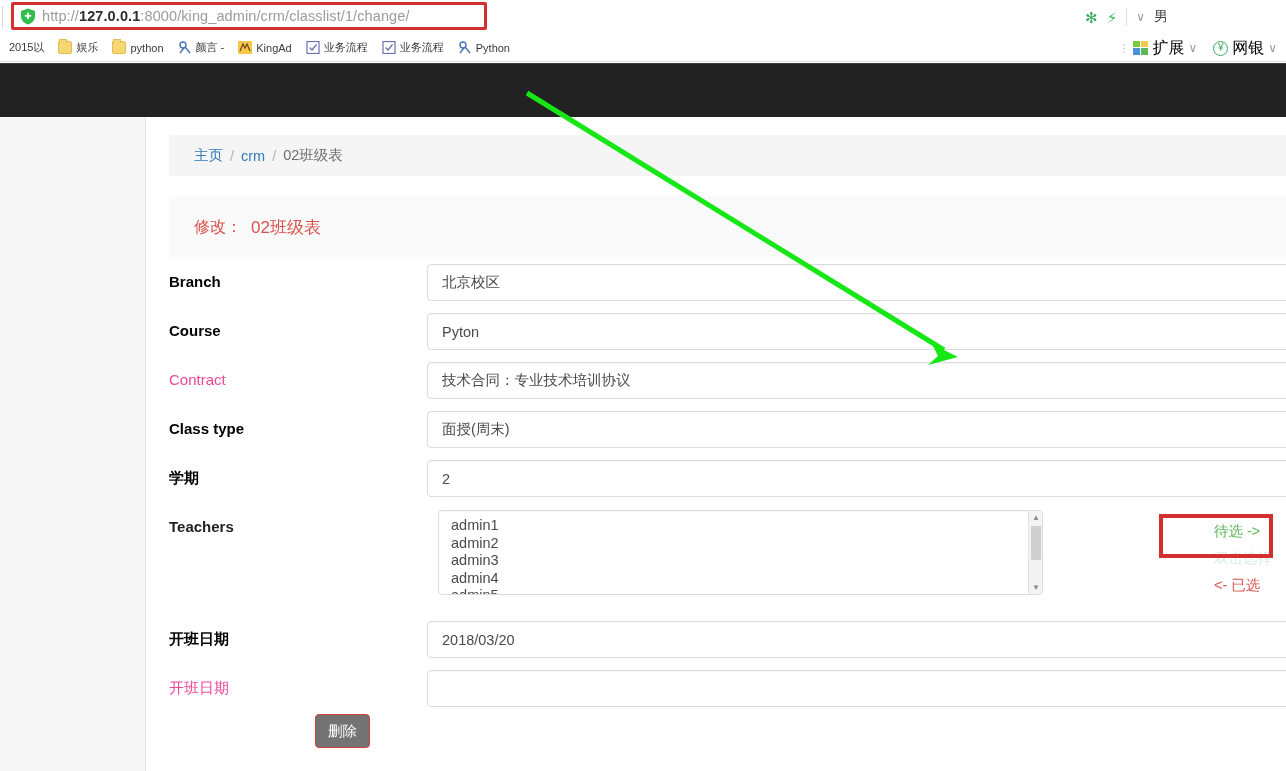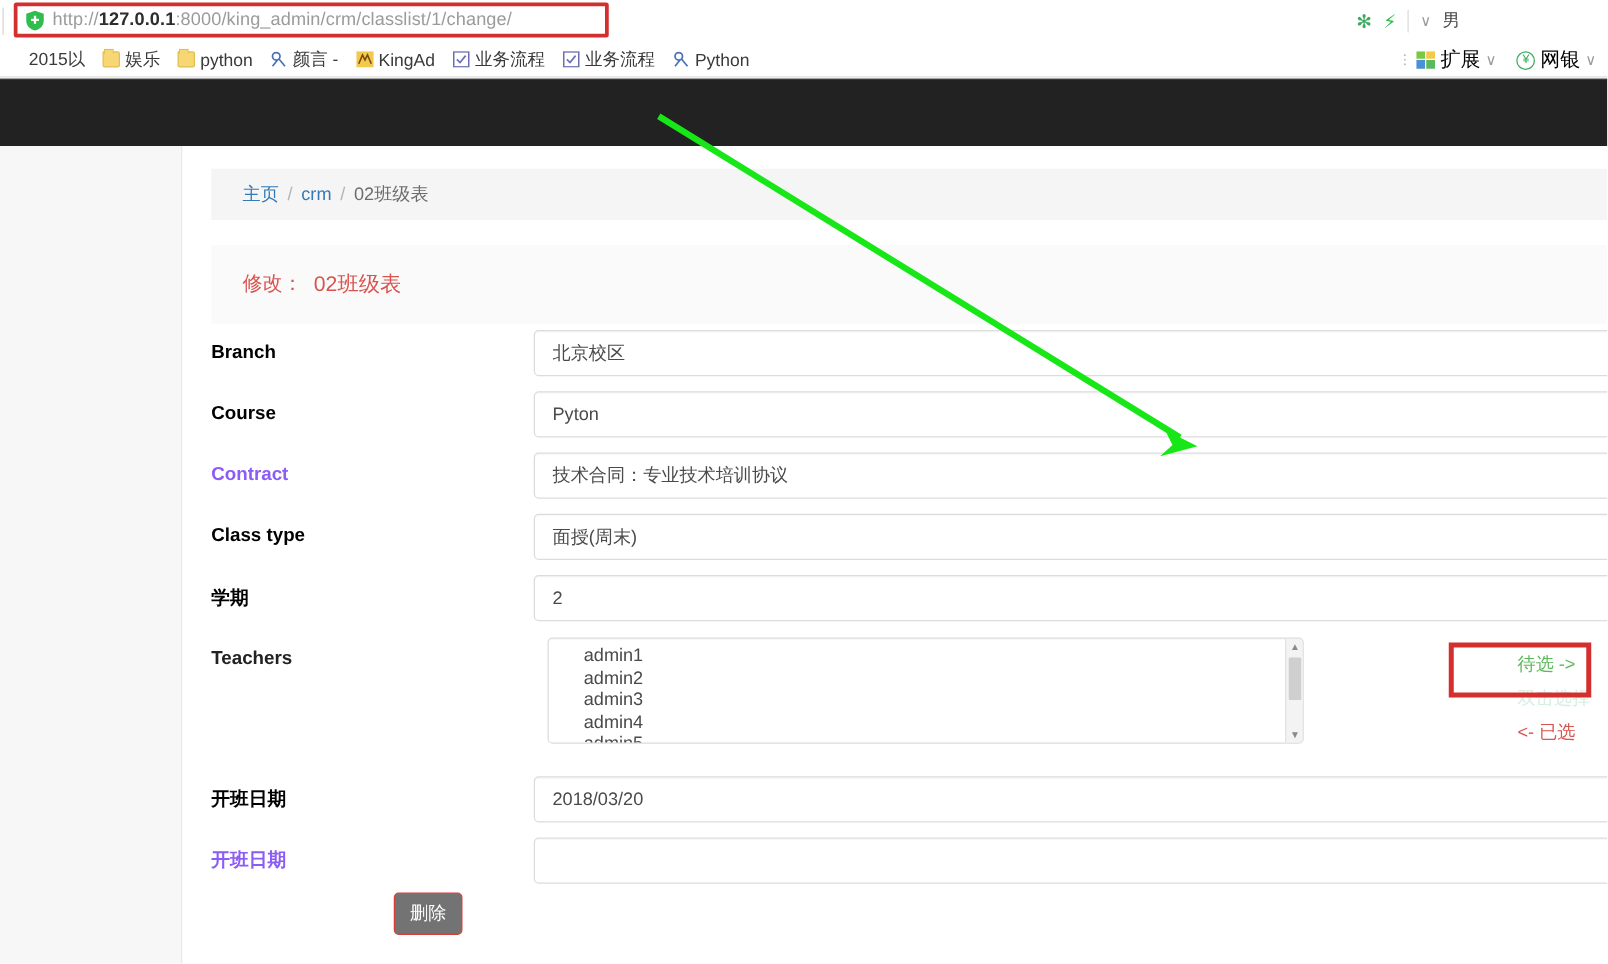--- a/index.html
+++ b/index.html
@@ -45,22 +45,22 @@
   .ic-sync { color: #3aab5c; }
   .ic-bolt { color: #2fbd4e; font-size: 17px; }
   .vsep { width: 1px; height: 18px; background: #dcdcdc; display:inline-block; }
   .chev { color: #9a9a9a; font-size: 12px; }
   .male-txt { color:#444; font-size: 14px; }
 
   
   .bookmarks {
     position: absolute; left: 0; top: 34px; width: 1286px; height: 28px;
     background: #ffffff; border-bottom: 1px solid #dedede;
-    display: flex; align-items: center; padding-left: 16px; gap: 0px;
-    font-size: 14px; color: #3a3a3a; white-space: nowrap;
+    display: flex; align-items: center; padding-left: 2px; gap: 0px;
+    font-size: 11px; color: #3a3a3a; white-space: nowrap;
   }
   .bm { display: inline-flex; align-items: center; gap: 4px; padding: 0 7px; height: 24px; }
   .bm-ico { width: 14px; height: 13px; flex: 0 0 auto; display:inline-block; }
   .folder-ico {
     background: #f7d774; border: 1px solid #e2be4e; border-radius: 1px 2px 2px 2px;
     position: relative;
   }
   .folder-ico::before {
     content:""; position:absolute; left:0; top:-3px; width:6px; height:3px;
     background:#f7d774; border:1px solid #e2be4e; border-bottom:none; border-radius:1px 1px 0 0;
@@ -101,39 +101,39 @@
   .title-value { font-size:17px; color:#d9534f; font-weight:400; margin-left:9px; }
 
   
   .form { position:absolute; left:0; top:142px; right:0; }
   .frow { position:relative; height:49px; }
   .frow .flabel {
     position:absolute; left:23px; top:14px; width:250px;
     font-size:15px; color:#333;
   }
   .flabel.bold { font-weight:700; color:#000000; }
-  .flabel.normal { font-weight:700; color:#8b5cf6; }
+  .flabel.normal { font-weight:400; color:#ec4899; }
   .frow .fctrl { position:absolute; left:281px; right:-120px; top:5px; }
   .finput {
     width:100%; height:37px; border:1px solid #dcdcdc; border-radius:4px;
     background:#fff; padding:0 14px; font-size:14.5px; color:#4a4a4a;
     font-family:"Liberation Sans","DejaVu Sans",sans-serif; outline:none;
     box-shadow: inset 0 1px 1px rgba(0,0,0,.035);
   }
 
   
   .teachers-row { position:relative; height:112px; }
   .teachers-row .flabel { position:absolute; left:23px; top:14px; font-size:15px; font-weight:700; color:#222; }
   .ms-box {
     position:absolute; left:292px; top:6px; width:605px; height:85px;
     border:1px solid #dcdcdc; border-radius:4px; background:#fff; overflow:hidden;
     box-shadow: inset 0 1px 1px rgba(0,0,0,.03);
   }
   .ms-list { position:absolute; left:0; top:0; right:14px; bottom:0; padding:6px 0 0 12px; }
-  .ms-opt { font-size:14.5px; color:#4a4a4a; line-height:17.5px; height:17.5px;margin-left:16px; }
+  .ms-opt { font-size:14.5px; color:#4a4a4a; line-height:17.5px; height:17.5px; }
   .ms-scroll {
     position:absolute; right:0; top:0; width:14px; bottom:0;
     background:#f3f3f3; border-left:1px solid #e2e2e2;
   }
   .ms-arrow { width:14px; height:13px; color:#8a8a8a; font-size:8px; text-align:center; line-height:13px; }
   .ms-arrow.down { position:absolute; bottom:0; left:0; }
   .ms-thumb { position:absolute; left:2px; top:15px; width:10px; height:34px; background:#cfcfcf; border-radius:1px; }
 
   .transfer {
     position:absolute; left:1068px; top:18px; width:92px;

